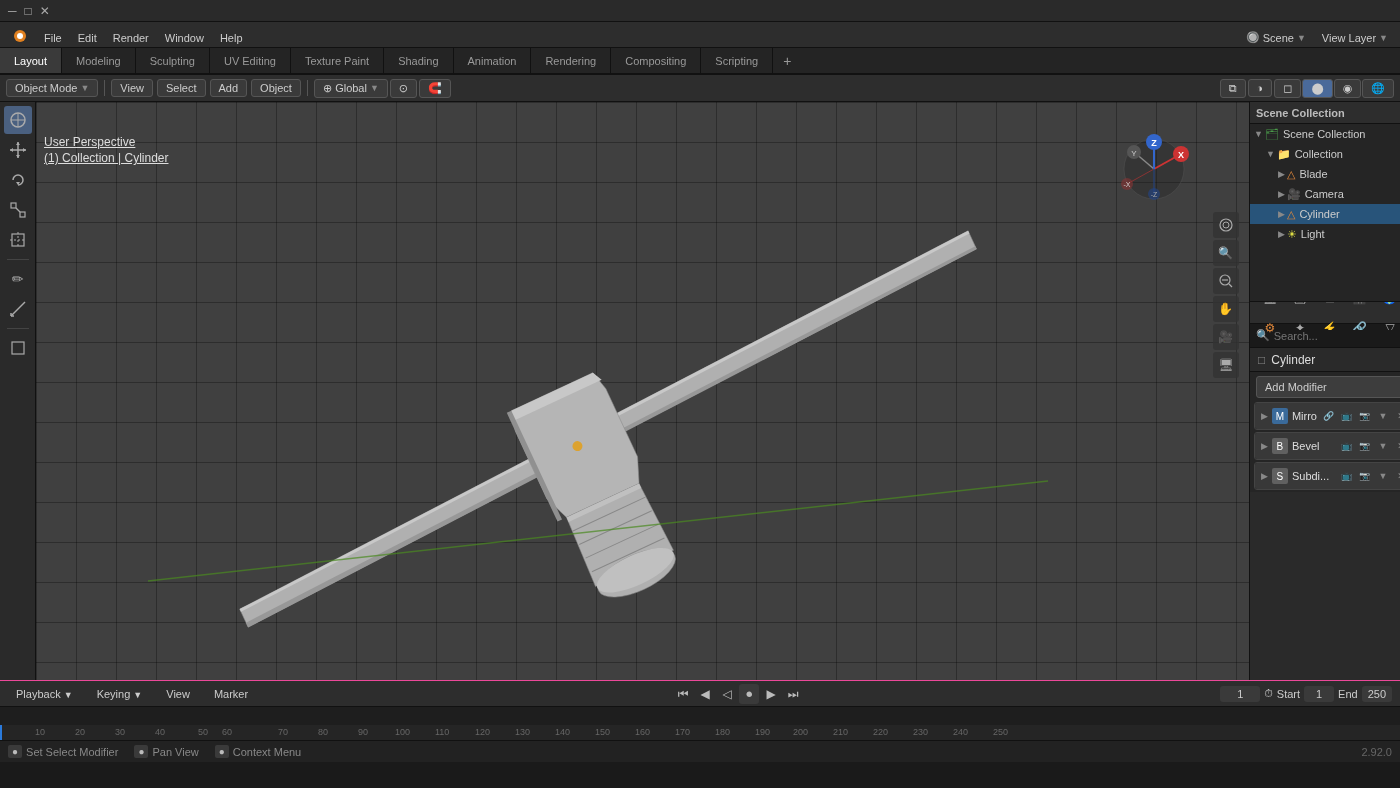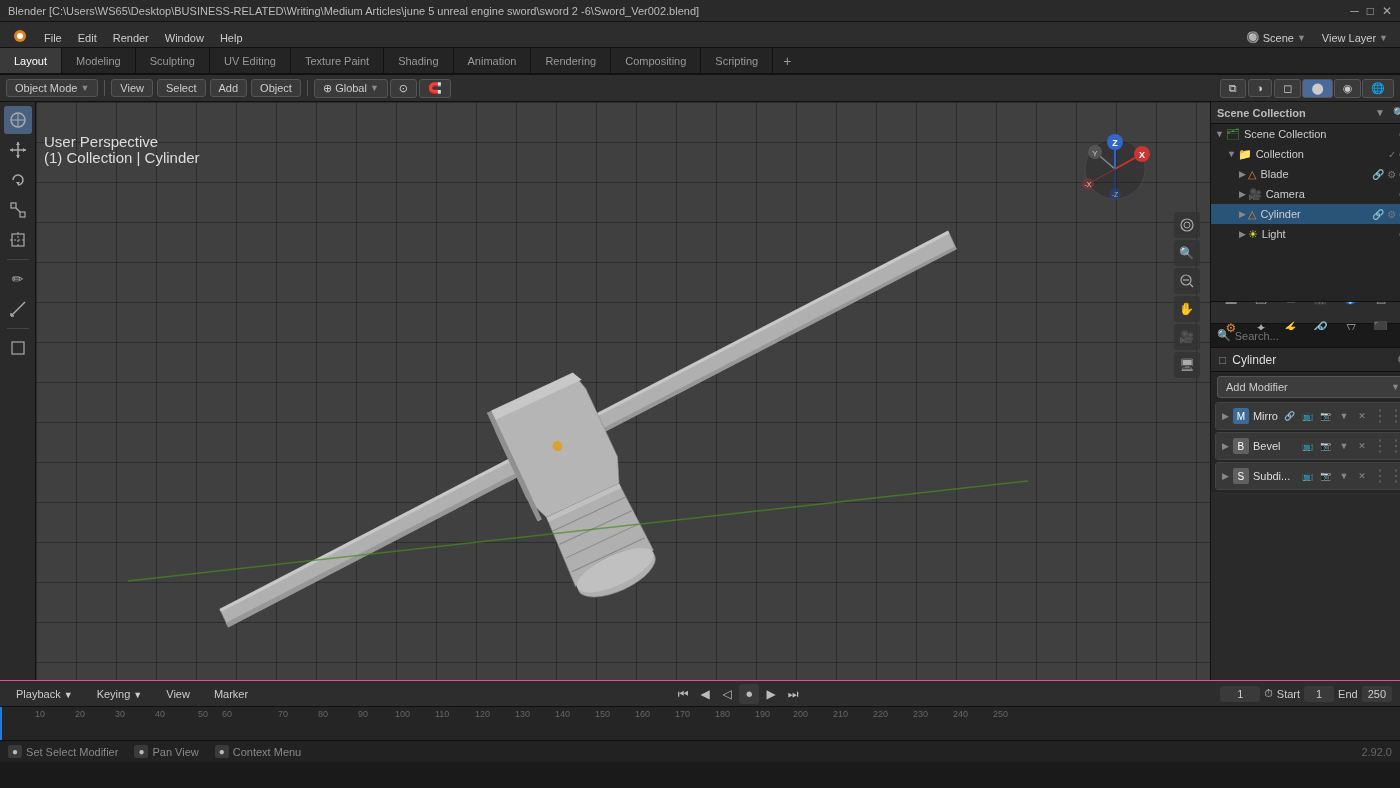--- a/index.html
+++ b/index.html
@@ -61,21 +61,21 @@
       background-color: #404040;
       background-image:
         linear-gradient(rgba(0,0,0,0.3) 1px, transparent 1px),
         linear-gradient(90deg, rgba(0,0,0,0.3) 1px, transparent 1px);
       background-size: 40px 40px;
     }
 
     
     #viewport-info {
       position: absolute; top: 32px; left: 8px; z-index: 10;
-      font-size: 15px; color: #ddd;
+      font-size: 12px; color: #ddd; text-decoration: underline;
     }
     #viewport-info div { line-height: 16px; }
 
     
     #axis-gizmo {
       position: absolute; top: 32px; right: 60px; width: 70px; height: 70px; z-index: 10;
     }
 
     
     #gizmo-buttons {
@@ -87,21 +87,21 @@
     }
 
     
     #sword-model {
       position: absolute; top: 50%; left: 50%; transform: translate(-55%, -40%);
       width: 900px; height: 400px; z-index: 5;
     }
 
     
     #right-sidebar {
-      width: 190px; background: #2a2a2a; border-left: 1px solid #111;
+      width: 151px; background: #2a2a2a; border-left: 1px solid #111;
       display: flex; flex-direction: column;
     }
 
     
     #right-sidebar-icons {
       width: 190px; display: flex; flex-direction: row;
     }
     .r-icon-btn {
       width: 28px; height: 28px; display: flex; align-items: center; justify-content: center;
       border-radius: 3px; cursor: pointer; color: #aaa; font-size: 12px;
@@ -186,21 +186,21 @@
     #timeline {
       height: 60px; background: #1e1e1e; border-top: 1px solid #ec4899;
       display: flex; flex-direction: column;
     }
     #timeline-header {
       height: 26px; background: #2d2d2d; display: flex; align-items: center; gap: 8px; padding: 0 8px;
       border-bottom: 1px solid #111;
     }
     .tl-btn { padding: 2px 8px; font-size: 11px; color: #ccc; cursor: pointer; }
     #timeline-content {
-      flex: 1; display: flex; align-items: center; position: relative; overflow: hidden;
+      flex: 1; display: flex; align-items: center; position: relative; overflow: hidden; margin-top: 18px;
     }
     #timeline-ruler {
       position: absolute; top: 0; left: 0; right: 0; bottom: 0;
       background: #1e1e1e;
     }
     .tl-num {
       font-size: 9px; color: #666; position: absolute; top: 2px;
     }
     .play-btn { width: 20px; height: 20px; display: flex; align-items: center; justify-content: center; color: #bbb; font-size: 12px; cursor: pointer; }
 
@@ -232,21 +232,20 @@
       border: 1px solid #555;
     }
     .vt-separator { width: 1px; height: 16px; background: #555; margin: 0 2px; }
 
     .dropdown-arrow { font-size: 9px; color: #888; }
   </style>
 </head>
 <body>
 
 <div id="titlebar">
-  <span id="titlebar-title">Blender [C:\Users\WS65\Desktop\BUSINESS-RELATED\Writing\Medium Articles\june 5 unreal engine sword\sword 2 -6\Sword_Ver002.blend]</span>
   <div id="titlebar-controls">
     <span>─</span>
     <span>□</span>
     <span>✕</span>
   </div>
 </div>
 
 <div id="menubar">
   <div class="menu-item">
     <svg width="16" height="16" viewBox="0 0 16 16" style="vertical-align:middle">

